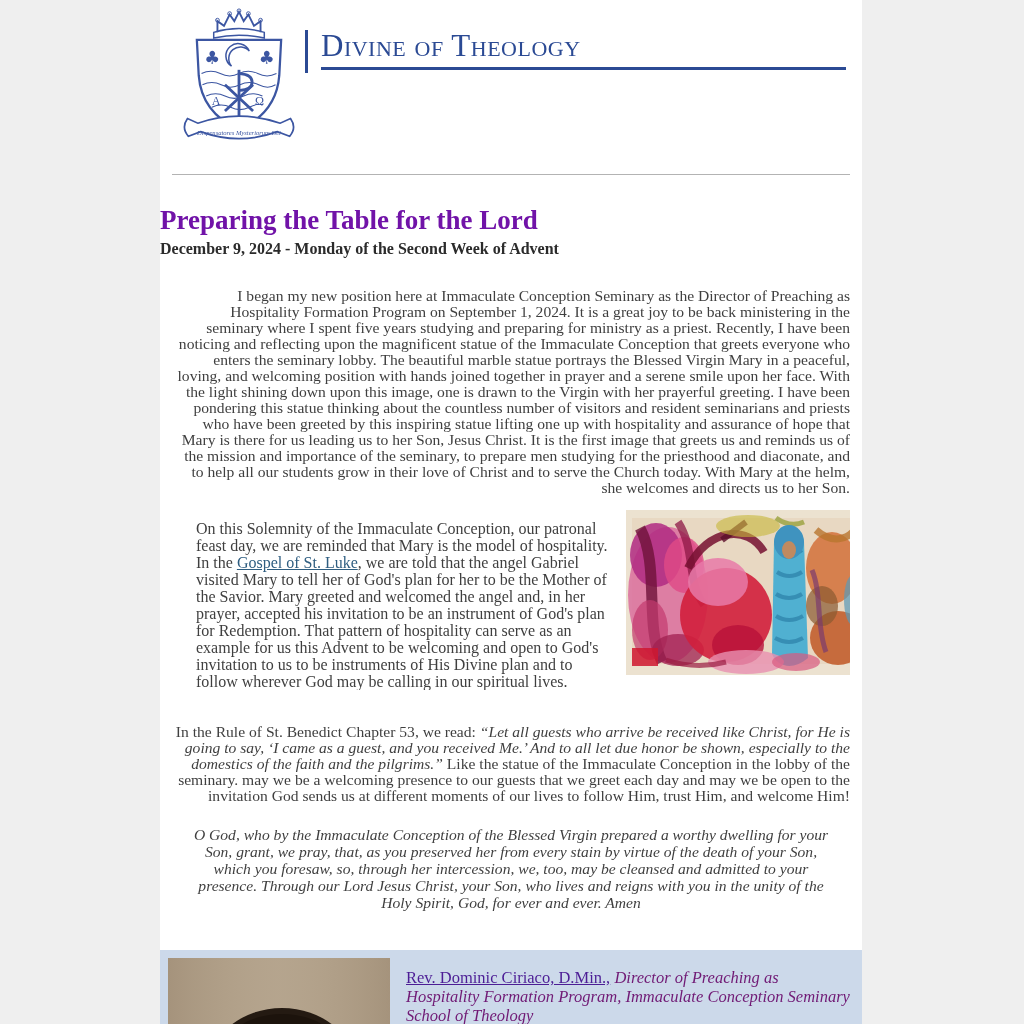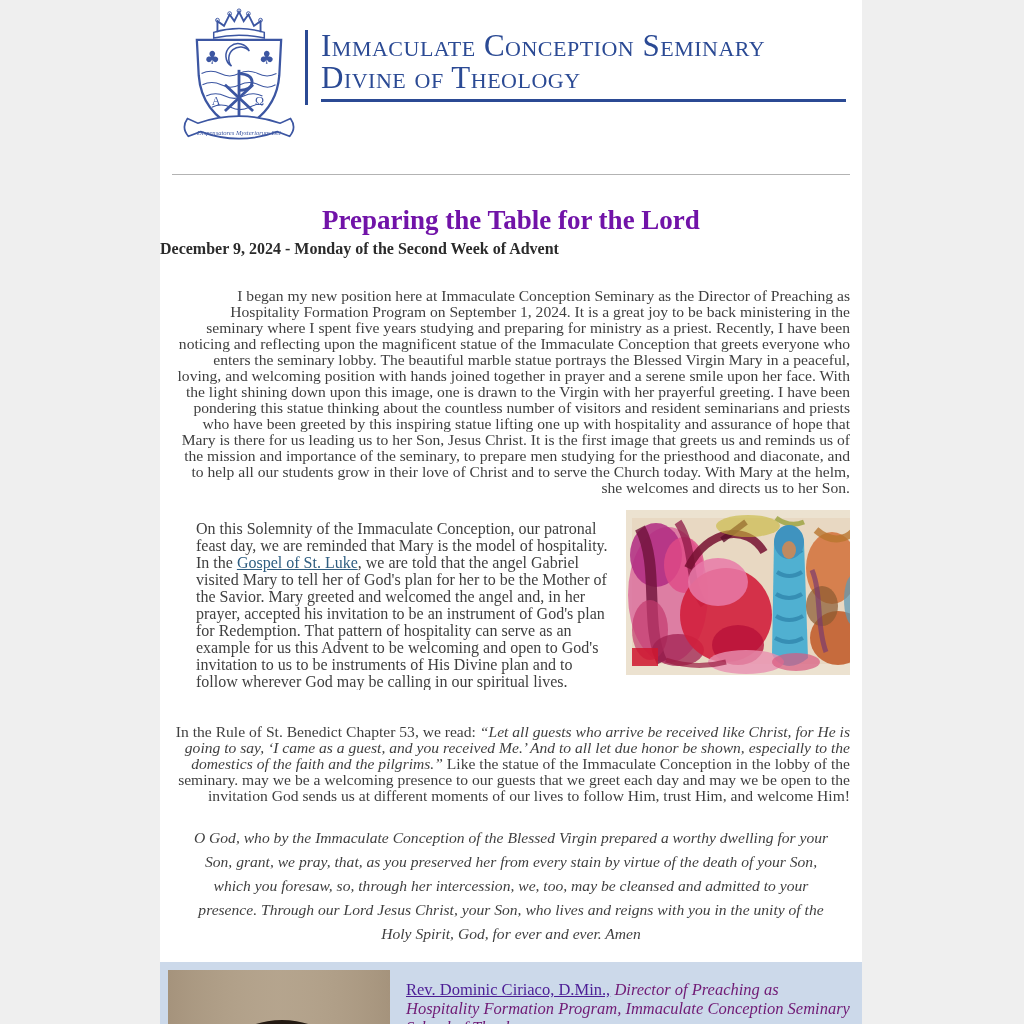--- a/index.html
+++ b/index.html
@@ -55,21 +55,20 @@
     white-space: nowrap;
   }
   .top-divider {
     border: none;
     border-top: 1px solid #b3b3b3;
     margin: 12px 12px 0 12px;
   }
   
   .article-title {
     margin-top: 30px;
-    text-align: center;
     font-size: 27px;
     font-weight: bold;
     color: #7113a8;
   }
   .article-date {
     margin-top: 4px;
     text-align: left;
     font-size: 16px;
     color: #2b2b2b;
     font-weight: bold;
@@ -98,21 +97,21 @@
     color: #3f3f3f;
     margin-left: 24px;
   }
   .para3 { margin-top: 34px; }
   .quote-italic { font-style: italic; }
   .prayer {
     margin: 22px 26px 0 26px;
     text-align: center;
     font-style: italic;
     font-size: 15.6px;
-    line-height: 24px;
+    line-height: 17px;
     color: #3f3f3f;
     padding-bottom: 16px;
   }
   a.text-link {
     color: #2e5d80;
     text-decoration: underline;
     cursor: pointer;
   }
   
   .footer {
@@ -173,21 +172,20 @@
         <path d="M66 70 q13 1 13 9 q0 8 -13 9" stroke="#3c56a2" stroke-width="3" fill="none"></path>
         <path d="M50 82 L80 110 M80 82 L50 110" stroke="#3c56a2" stroke-width="3"></path>
         <text x="36" y="104" font-size="13" fill="#3c56a2" font-family="'Liberation Serif', serif">Α</text>
         <text x="82" y="104" font-size="13" fill="#3c56a2" font-family="'Liberation Serif', serif">Ω</text>
 
         <path d="M10 118 q-7 10 1 19 l13 -5 q41 15 82 0 l13 5 q8 -9 1 -19 l-11 5 q-44 -15 -88 0 Z" stroke="#3c56a2" stroke-width="1.8" fill="#ffffff"></path>
         <text x="65" y="136" text-anchor="middle" font-size="7" fill="#3c56a2" font-family="'Liberation Serif', serif" font-style="italic">Dispensatores Mysteriorum Dei</text>
       </svg>
 
       <div class="brand">
-        <div class="brand-line1">Immaculate Conception Seminary</div>
         <div class="brand-line2">Divine of Theology</div>
         <div class="brand-rule"></div>
       </div>
     </div>
 
     <hr class="top-divider">
 
     <h1 class="article-title">Preparing the Table for the Lord</h1>
     <div class="article-date">December 9, 2024 - Monday of the Second Week of Advent</div>
 

